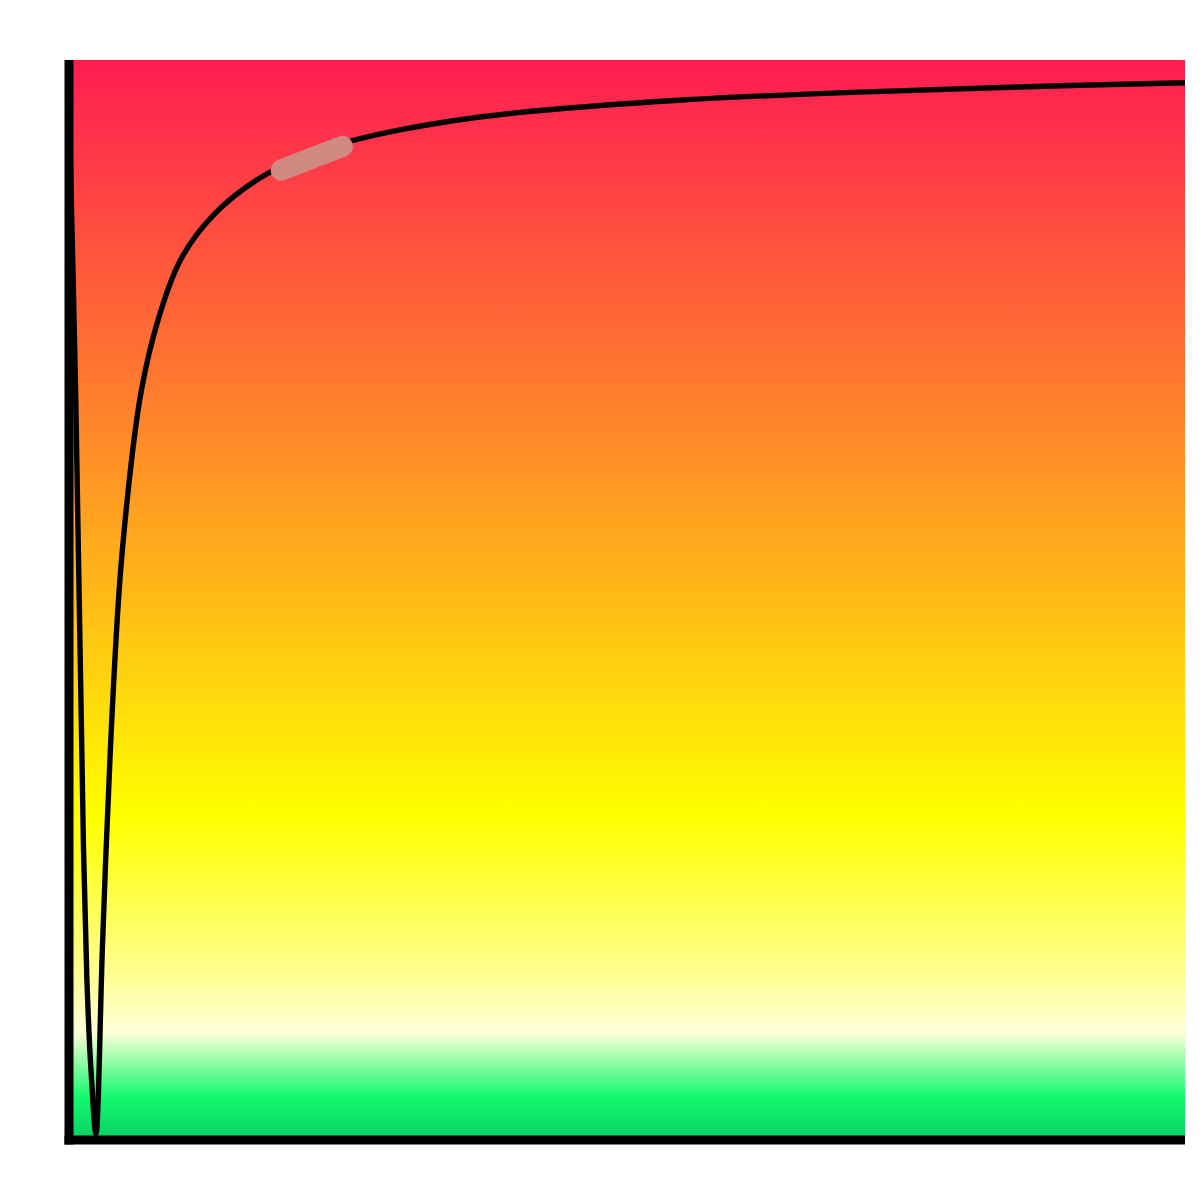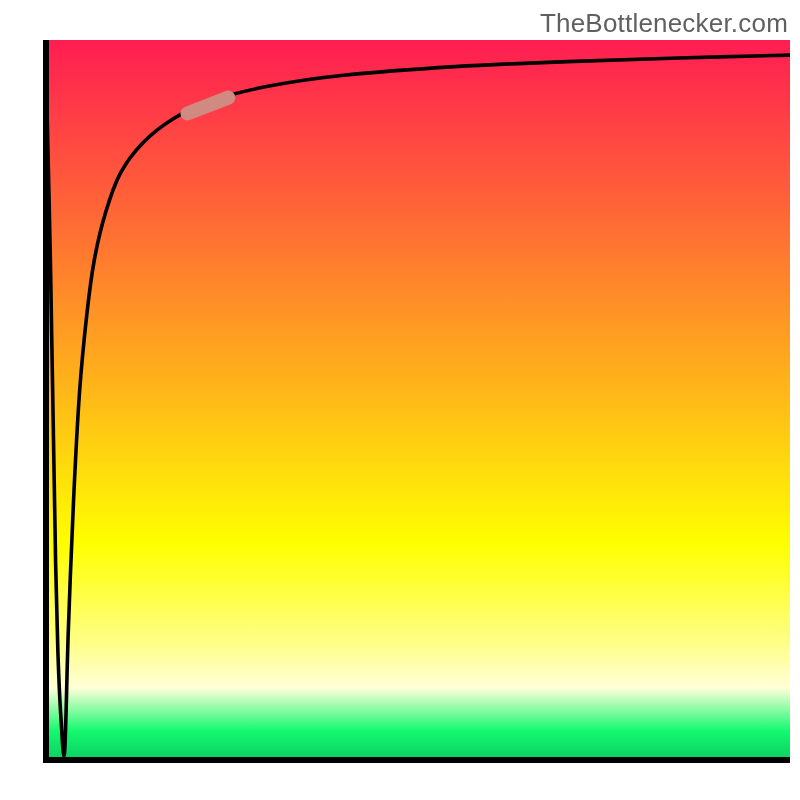--- a/index.html
+++ b/index.html
@@ -32,21 +32,20 @@
     width: 800px;
     height: 800px;
     display: block;
   }
 </style>
 </head>
 <body>
 
 <div class="chart-container">
 
-  <div class="watermark">TheBottlenecker.com</div>
 
   <svg class="chart" viewBox="0 0 800 800">
     <defs>
       <linearGradient id="bgGrad" x1="0" y1="0" x2="0" y2="1">
 
       <stop offset="0%" stop-color="#ff1d52"></stop>
           <stop offset="25%" stop-color="#ff6a35"></stop>
           <stop offset="50%" stop-color="#ffbb17"></stop>
           <stop offset="70%" stop-color="#ffff00"></stop>
           <stop offset="84%" stop-color="#ffff8a"></stop>

